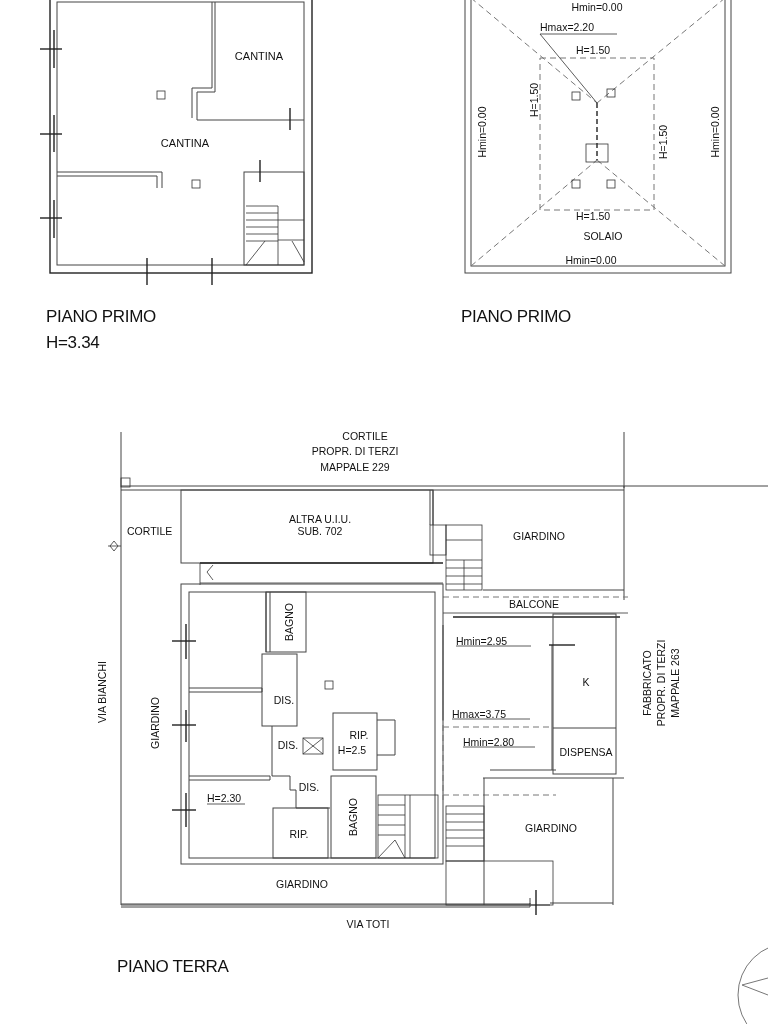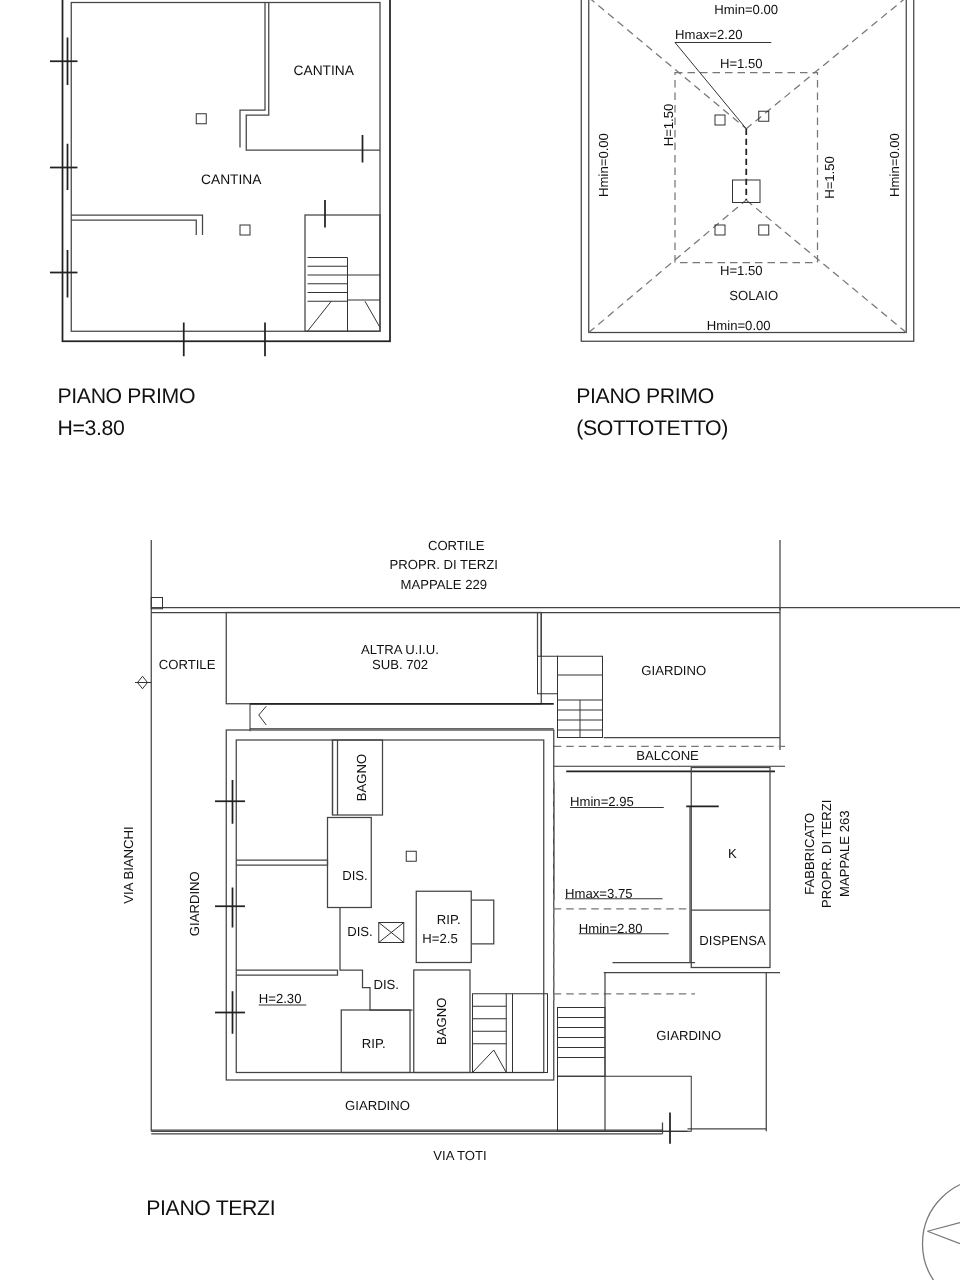--- a/index.html
+++ b/index.html
@@ -243,21 +243,20 @@
 
   <g>
     <circle cx="790" cy="995" r="52" fill="none" stroke="#777" stroke-width="1"></circle>
     <line x1="742" y1="985" x2="768" y2="978" stroke="#777" stroke-width="1"></line>
     <line x1="742" y1="985" x2="768" y2="995" stroke="#777" stroke-width="1"></line>
   </g>
 </svg>
 
 <div class="title" style="left:46px; top:304px;">
   <div>PIANO PRIMO</div>
-  <div>H=3.80</div>
+  <div>H=3.34</div>
 </div>
 <div class="title" style="left:461px; top:304px;">
   <div>PIANO PRIMO</div>
-  <div>(SOTTOTETTO)</div>
 </div>
 <div class="title" style="left:117px; top:954px;">
-  <div>PIANO TERZI</div>
+  <div>PIANO TERRA</div>
 </div>
 
 </body></html>

